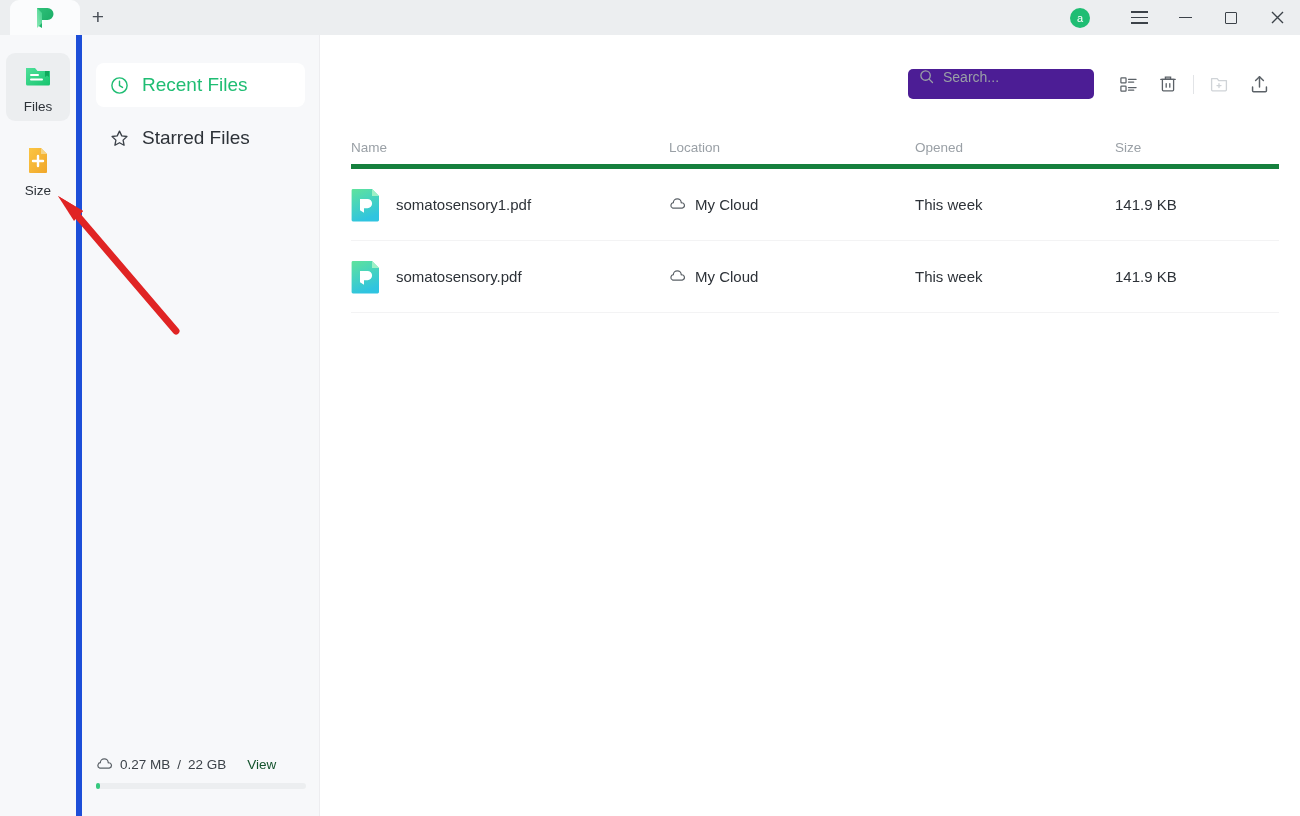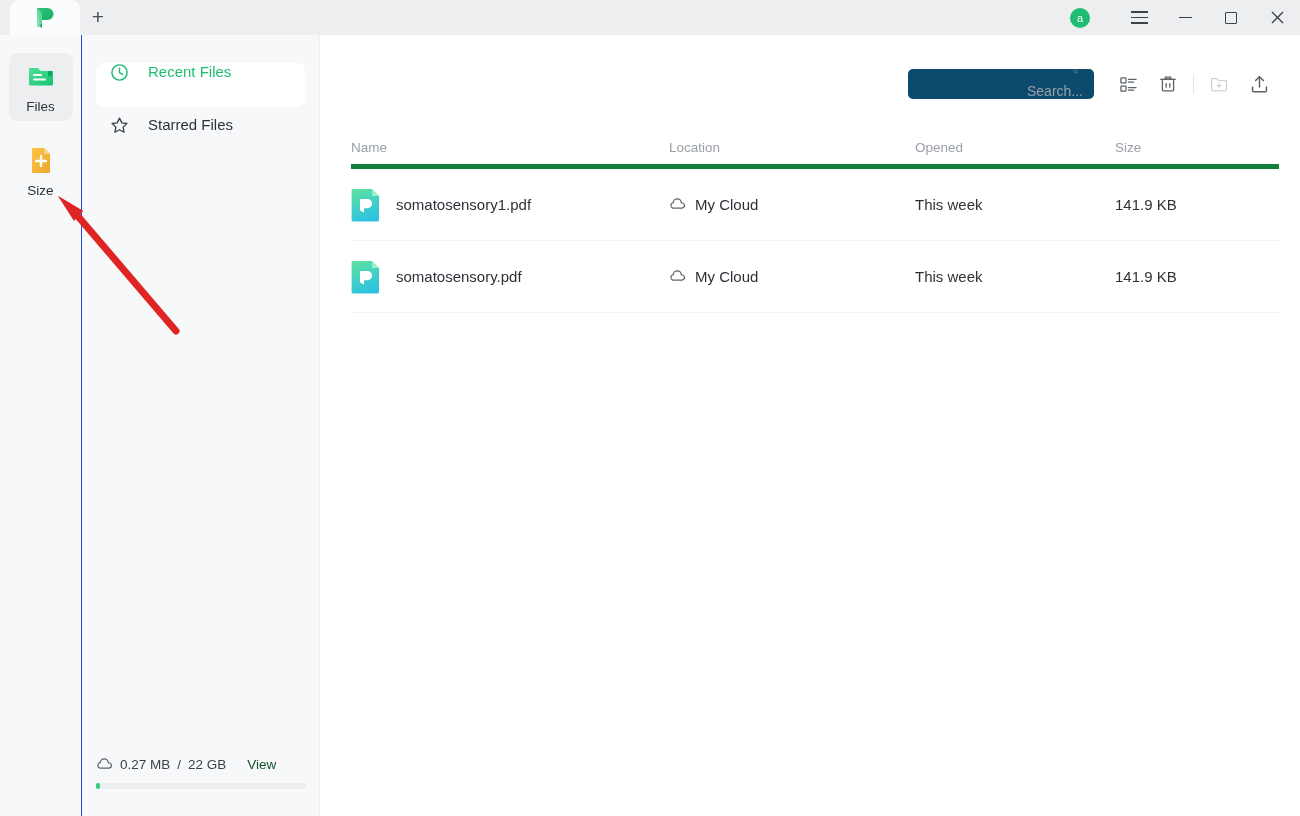--- a/index.html
+++ b/index.html
@@ -47,40 +47,40 @@
   .hamb i { position: absolute; left: 0; width: 17px; height: 1.6px; background: #3c4249; }
   .hamb i:nth-child(1){ top: 0; }
   .hamb i:nth-child(2){ top: 5.7px; }
   .hamb i:nth-child(3){ top: 11.4px; }
   .minbar { width: 13px; height: 1.6px; background: #3c4249; }
   .maxbox { width: 12px; height: 12px; border: 1.6px solid #3c4249; border-radius: 1px; }
 
   
   .rail {
     position: absolute; left: 0; top: 35px; width: 82px; height: 781px;
-    background: #f7f8fa; border-right: 1px solid #1d4ed8;
+    background: #f7f8fa; border-right: 6px solid #1d4ed8;
   }
   .rail-item {
     position: relative; width: 64px; margin: 0 auto; height: 68px;
     border-radius: 9px;
     display: flex; flex-direction: column; align-items: center; justify-content: center;
   }
   .rail-item.active { background: #eceef0; }
   .rail-label { font-size: 13.5px; color: #2d3238; margin-top: 7px; }
   .rail-ico { width: 32px; height: 32px; }
 
   
   .nav {
     position: absolute; left: 82px; top: 35px; width: 238px; height: 781px;
     background: #f7f8fa; border-right: 1px solid #ededf0;
   }
   .nav-item {
-    display: flex; align-items: flex-start; gap: 19px;
+    display: flex; align-items: center; gap: 13px;
     height: 44px; margin: 0 14px; padding-left: 14px;
-    border-radius: 8px; color: #2d3238; font-size: 15px;
+    border-radius: 8px; color: #2d3238; font-size: 19px;
   }
   .nav-item.active { background: #ffffff; color: #1fbd73; }
   .nav-ico { width: 19px; height: 19px; flex: none; display: block; }
 
   .storage {
     position: absolute; left: 0; bottom: 15px; width: 238px; padding: 0 14px 12px 14px;
   }
   .storage-row {
     display: flex; align-items: center; gap: 7px; font-size: 13.5px;
     color: #3c4249; padding-bottom: 10px;
@@ -90,22 +90,22 @@
   .bar-fill { position: absolute; left: 0; top: 0; height: 6px; border-radius: 3px; background: #36c97f; }
 
   
   .main { position: absolute; left: 320px; top: 35px; width: 980px; height: 781px; background: #ffffff; }
 
   .toolbar {
     position: absolute; right: 21px; top: 31px;
     display: flex; align-items: center;
   }
   .search {
-    width: 186px; height: 30px; background: #0c4a6e; border-radius: 5px;
-    display: flex; align-items: flex-end; gap: 9px; padding: 0 11px; flex-direction: column;
+    width: 186px; height: 30px; background: #4c1d95; border-radius: 5px;
+    display: flex; align-items: flex-start; gap: 9px; padding: 0 11px;
   }
   .search-ph { font-size: 14px; color: #9aa0a6; }
   .tb-ico { width: 40px; height: 36px; display: flex; align-items: center; justify-content: center; }
   .vsep { width: 1px; height: 19px; background: #e2e4e7; margin: 0 5px; }
 
   .table { position: absolute; left: 31px; top: 96px; width: 928px; }
   .thead {
     display: flex; align-items: center; height: 38px;
     border-bottom: 5px solid #15803d;
     font-size: 13.5px; color: #9aa0a6;

